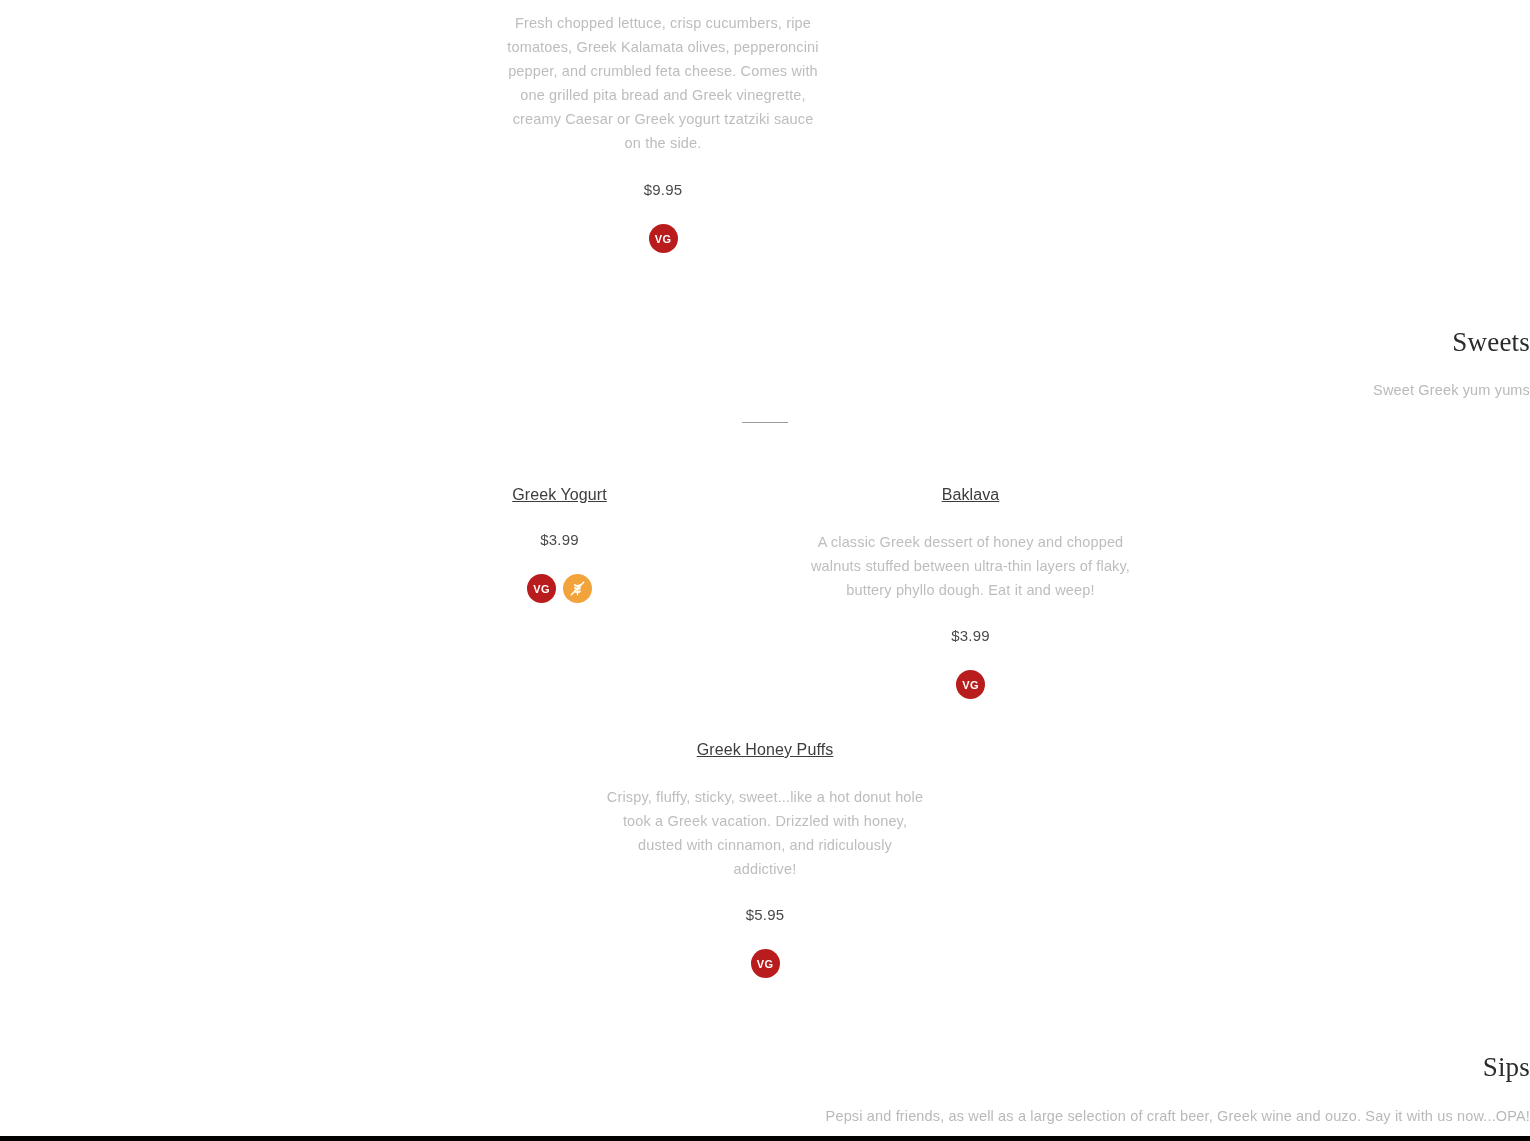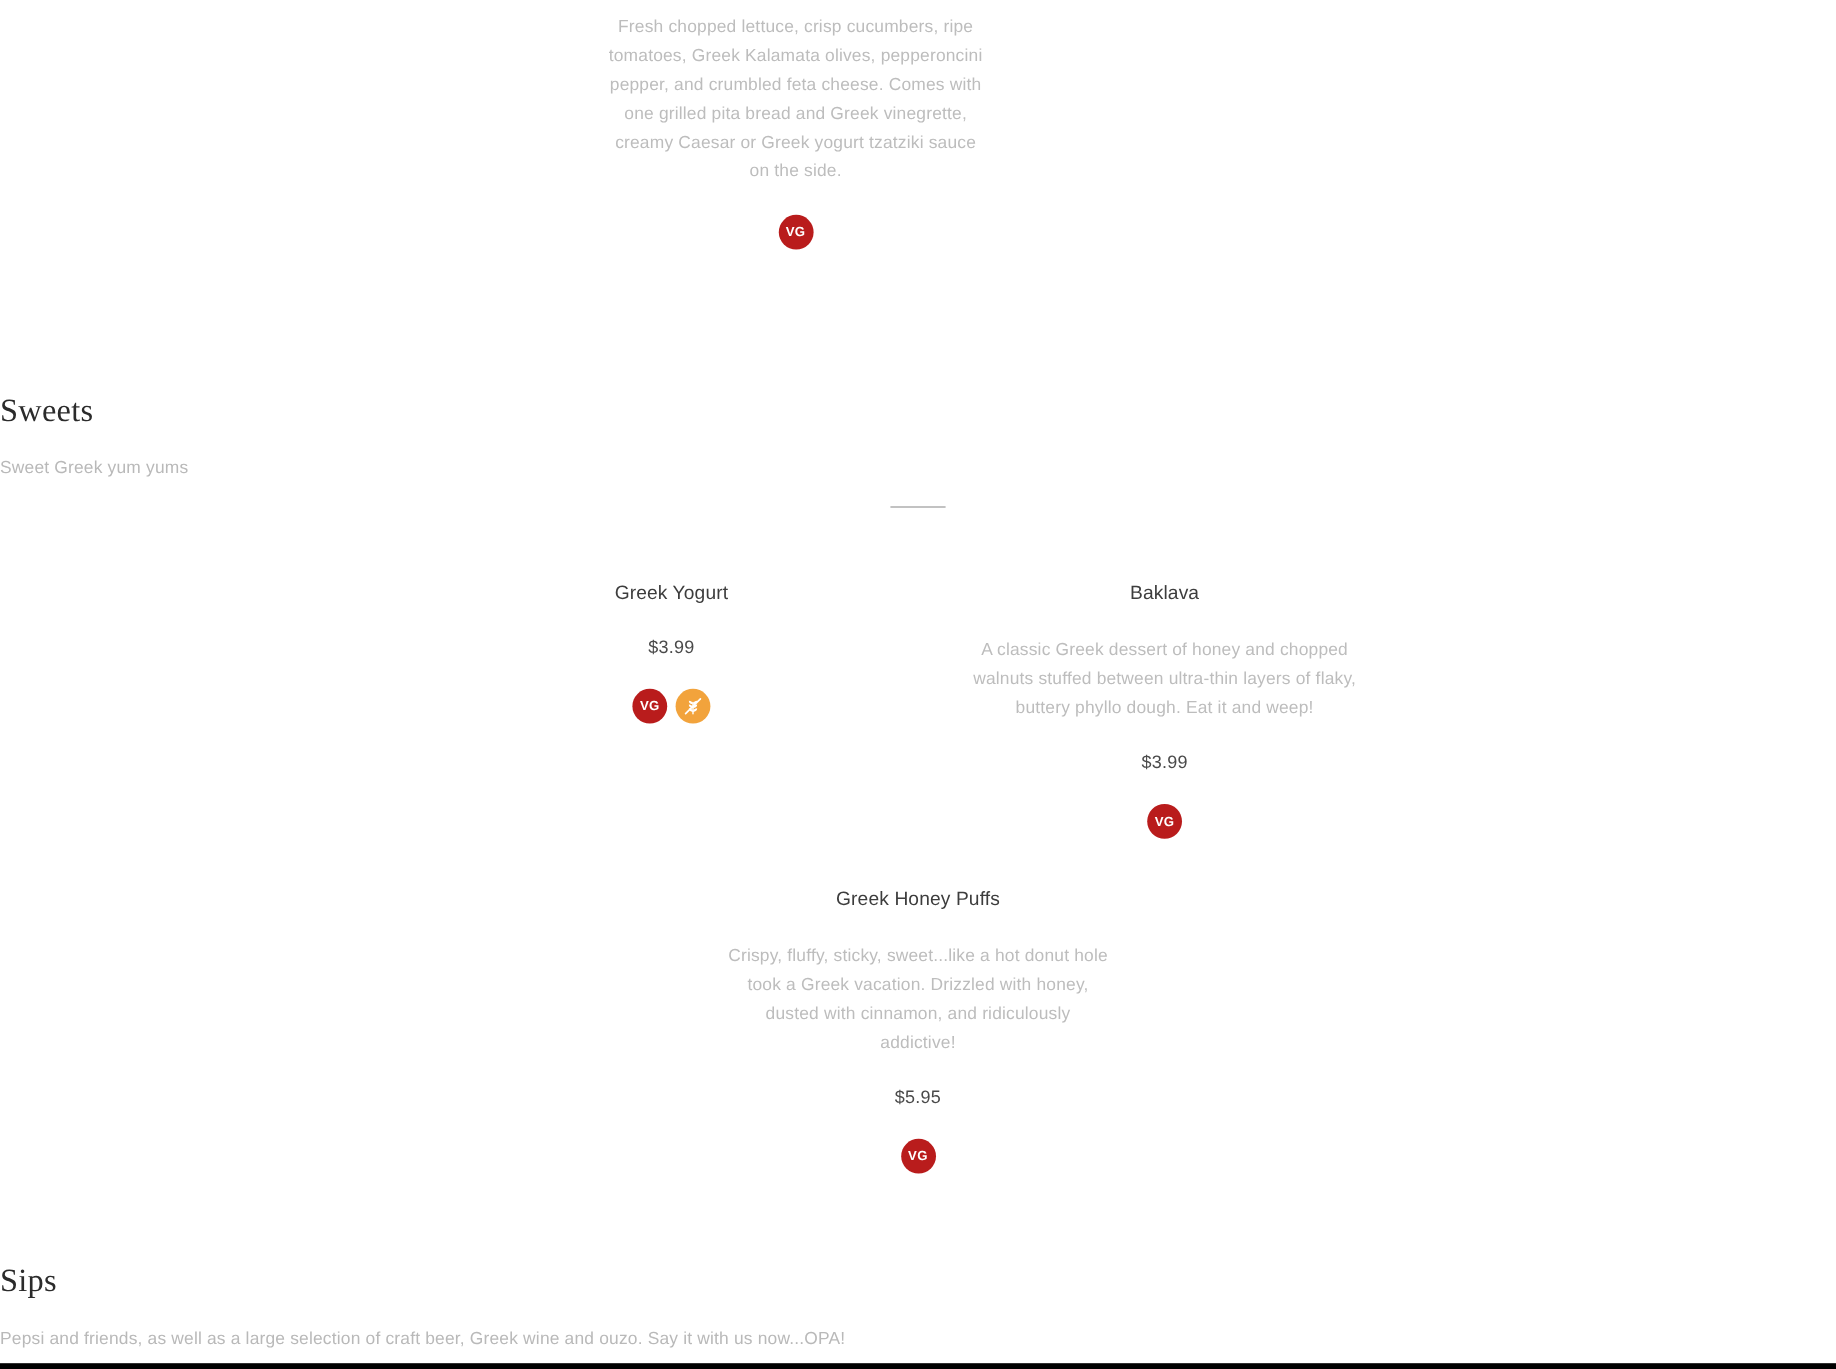--- a/index.html
+++ b/index.html
@@ -40,20 +40,21 @@
   }
 
   .item-title {
     font-family: "Liberation Sans", sans-serif;
     font-size: 16px;
     line-height: 22px;
     color: #3d3d3d;
     text-align: left;
     font-weight: 400;
     letter-spacing: 0.1px;
+    text-decoration: underline;
   }
 
   
   .badge-row {
     display: flex;
     justify-content: center;
     align-items: center;
     gap: 7px;
   }
 
@@ -95,21 +96,21 @@
     margin: 0 auto;
     padding-top: 11px;
   }
 
   .top-item .price-wrap { margin-top: 25px; }
   .top-item .badge-row { margin-top: 24px; }
 
   
   .section-header {
     width: 1530px;
-    text-align: left;
+    text-align: right;
   }
 
   .section-title {
     font-family: "Liberation Serif", serif;
     font-size: 27px;
     line-height: 34px;
     color: #2b2b2b;
     font-weight: 400;
     letter-spacing: 0.2px;
   }
@@ -182,20 +183,23 @@
   }
 </style>
 </head>
 <body>
 
 <div class="page">
 
   <div class="top-item">
     <div class="desc-wrap">
       <div class="item-desc">Fresh chopped lettuce, crisp cucumbers, ripe tomatoes, Greek Kalamata olives, pepperoncini pepper, and crumbled feta cheese. Comes with one grilled pita bread and Greek vinegrette, creamy Caesar or Greek yogurt tzatziki sauce on the side.</div>
+    </div>
+    <div class="price-wrap">
+      <div class="item-price">$9.95</div>
     </div>
     <div class="badge-row">
       <div class="badge badge-vg">
         <span>VG</span>
       </div>
     </div>
   </div>
 
   <div class="section-header" id="sweets-header">
     <div class="section-title">Sweets</div>

